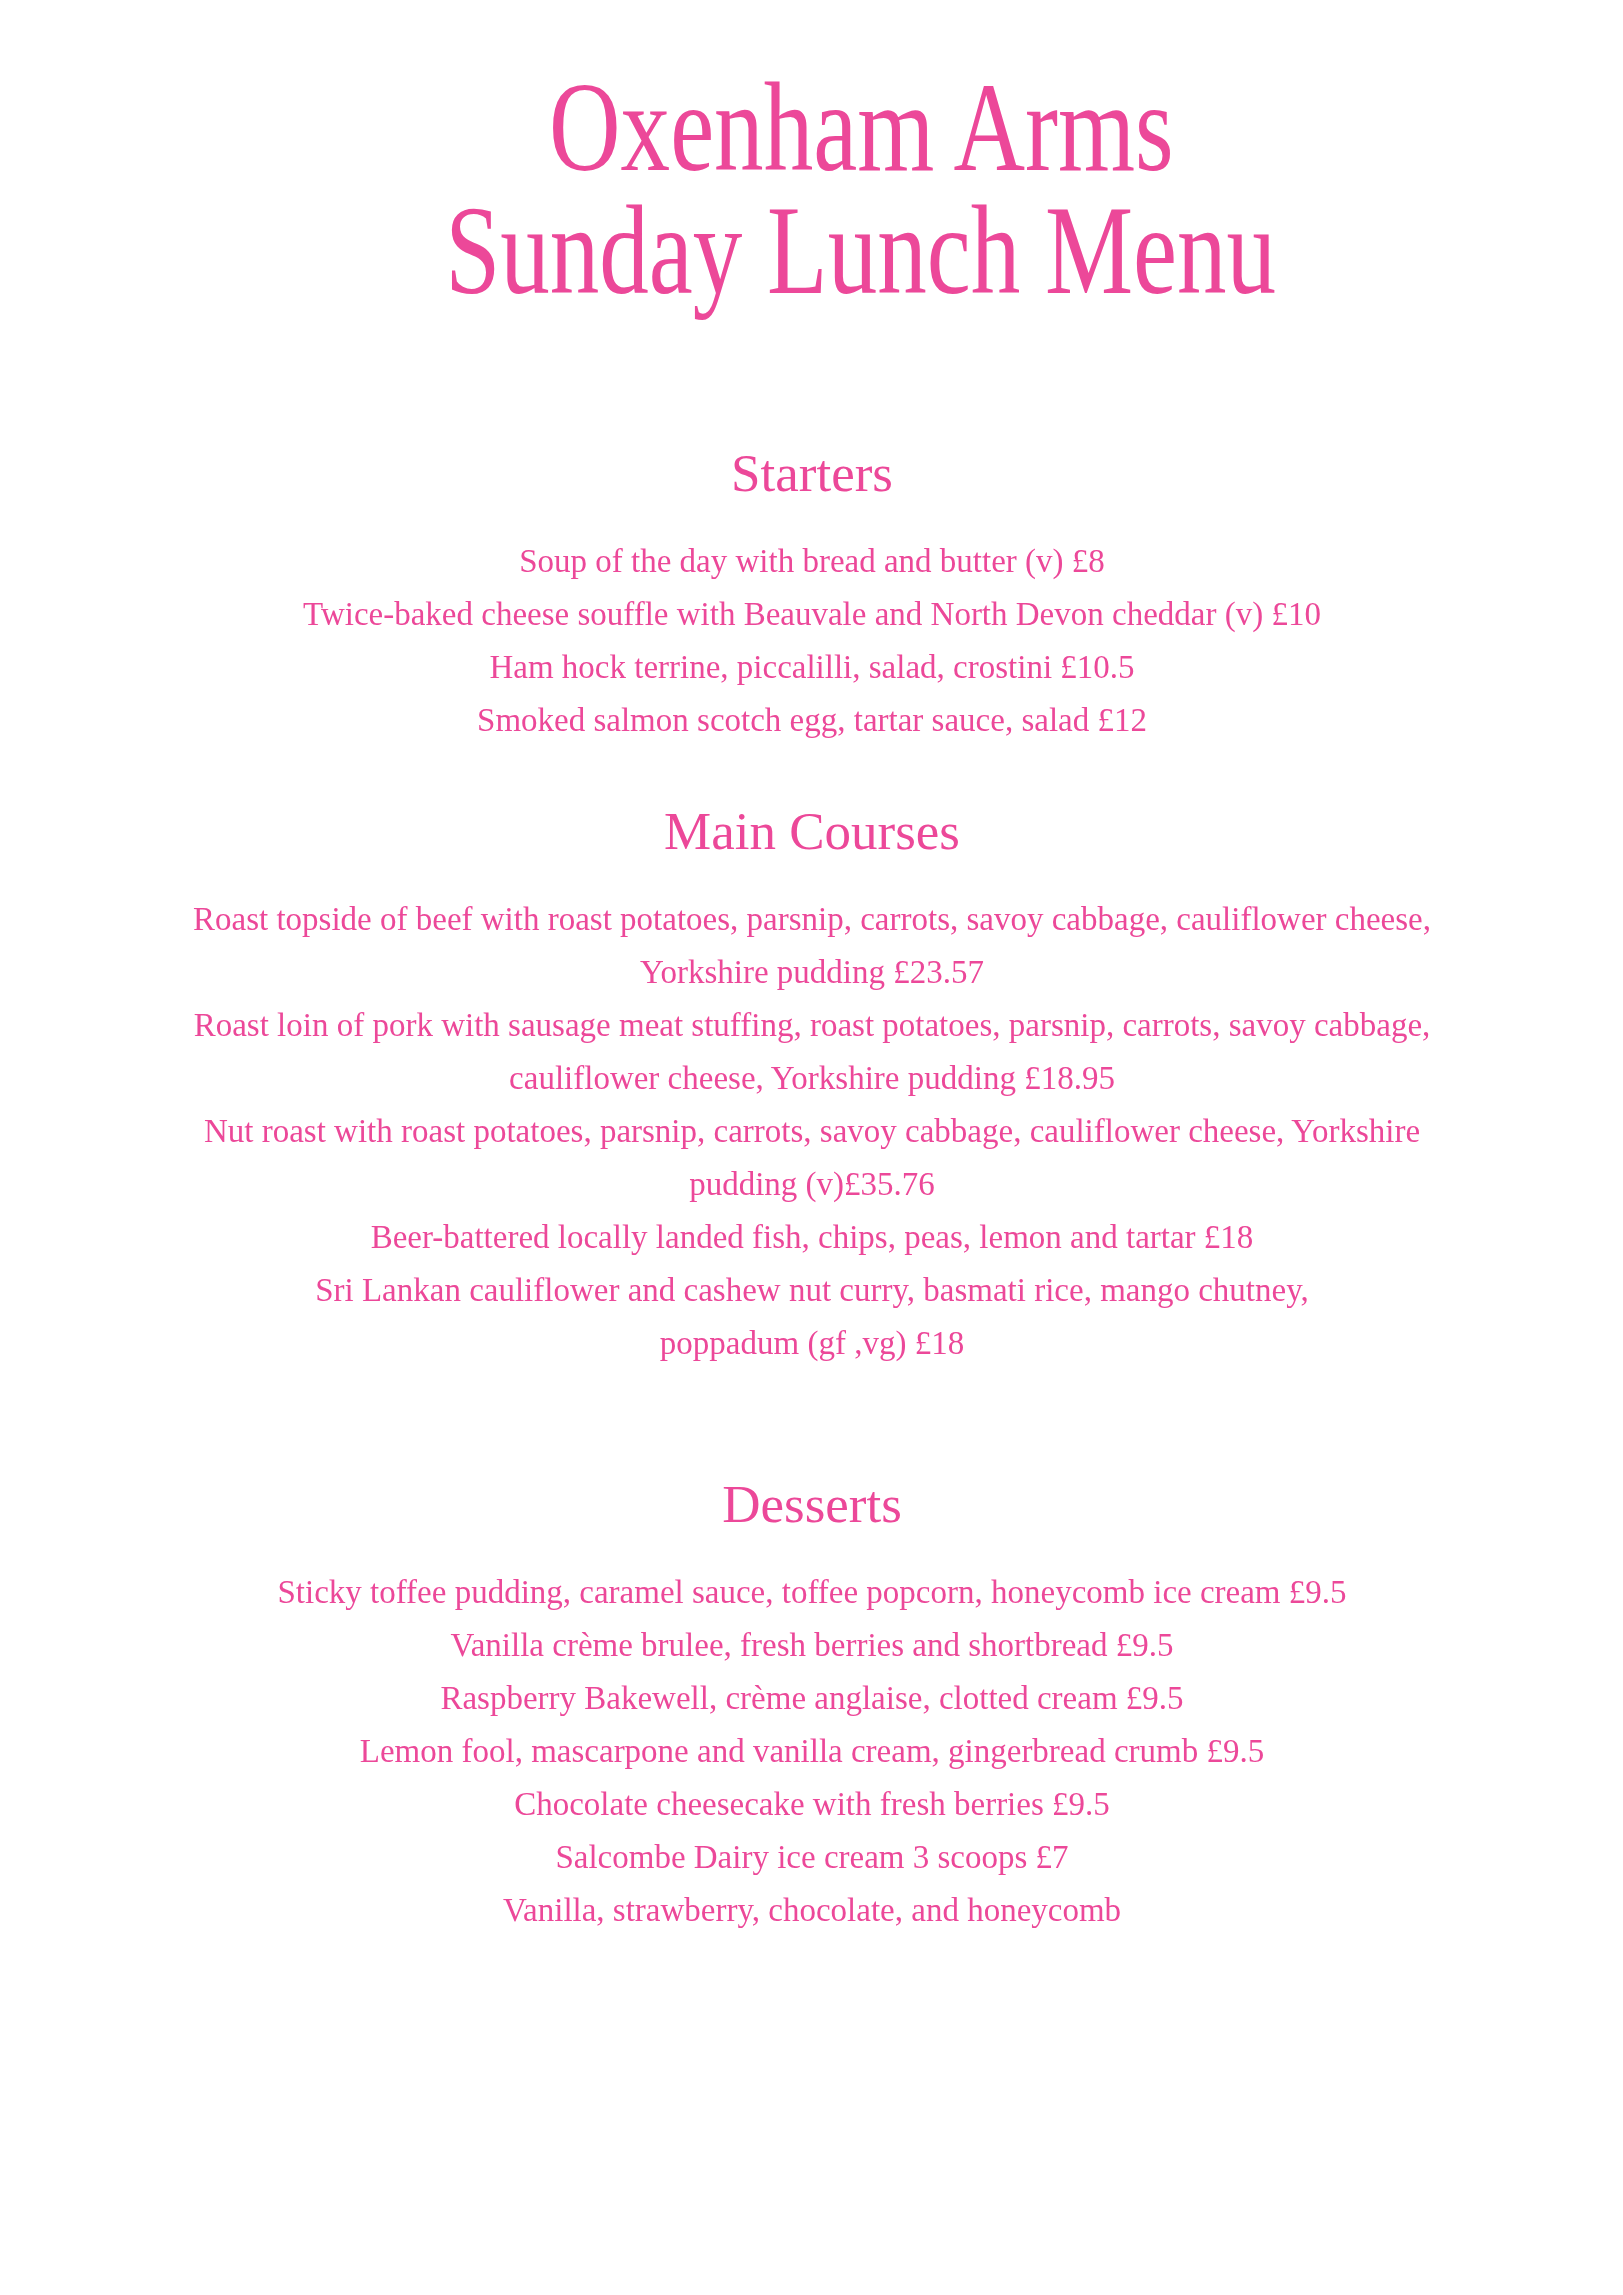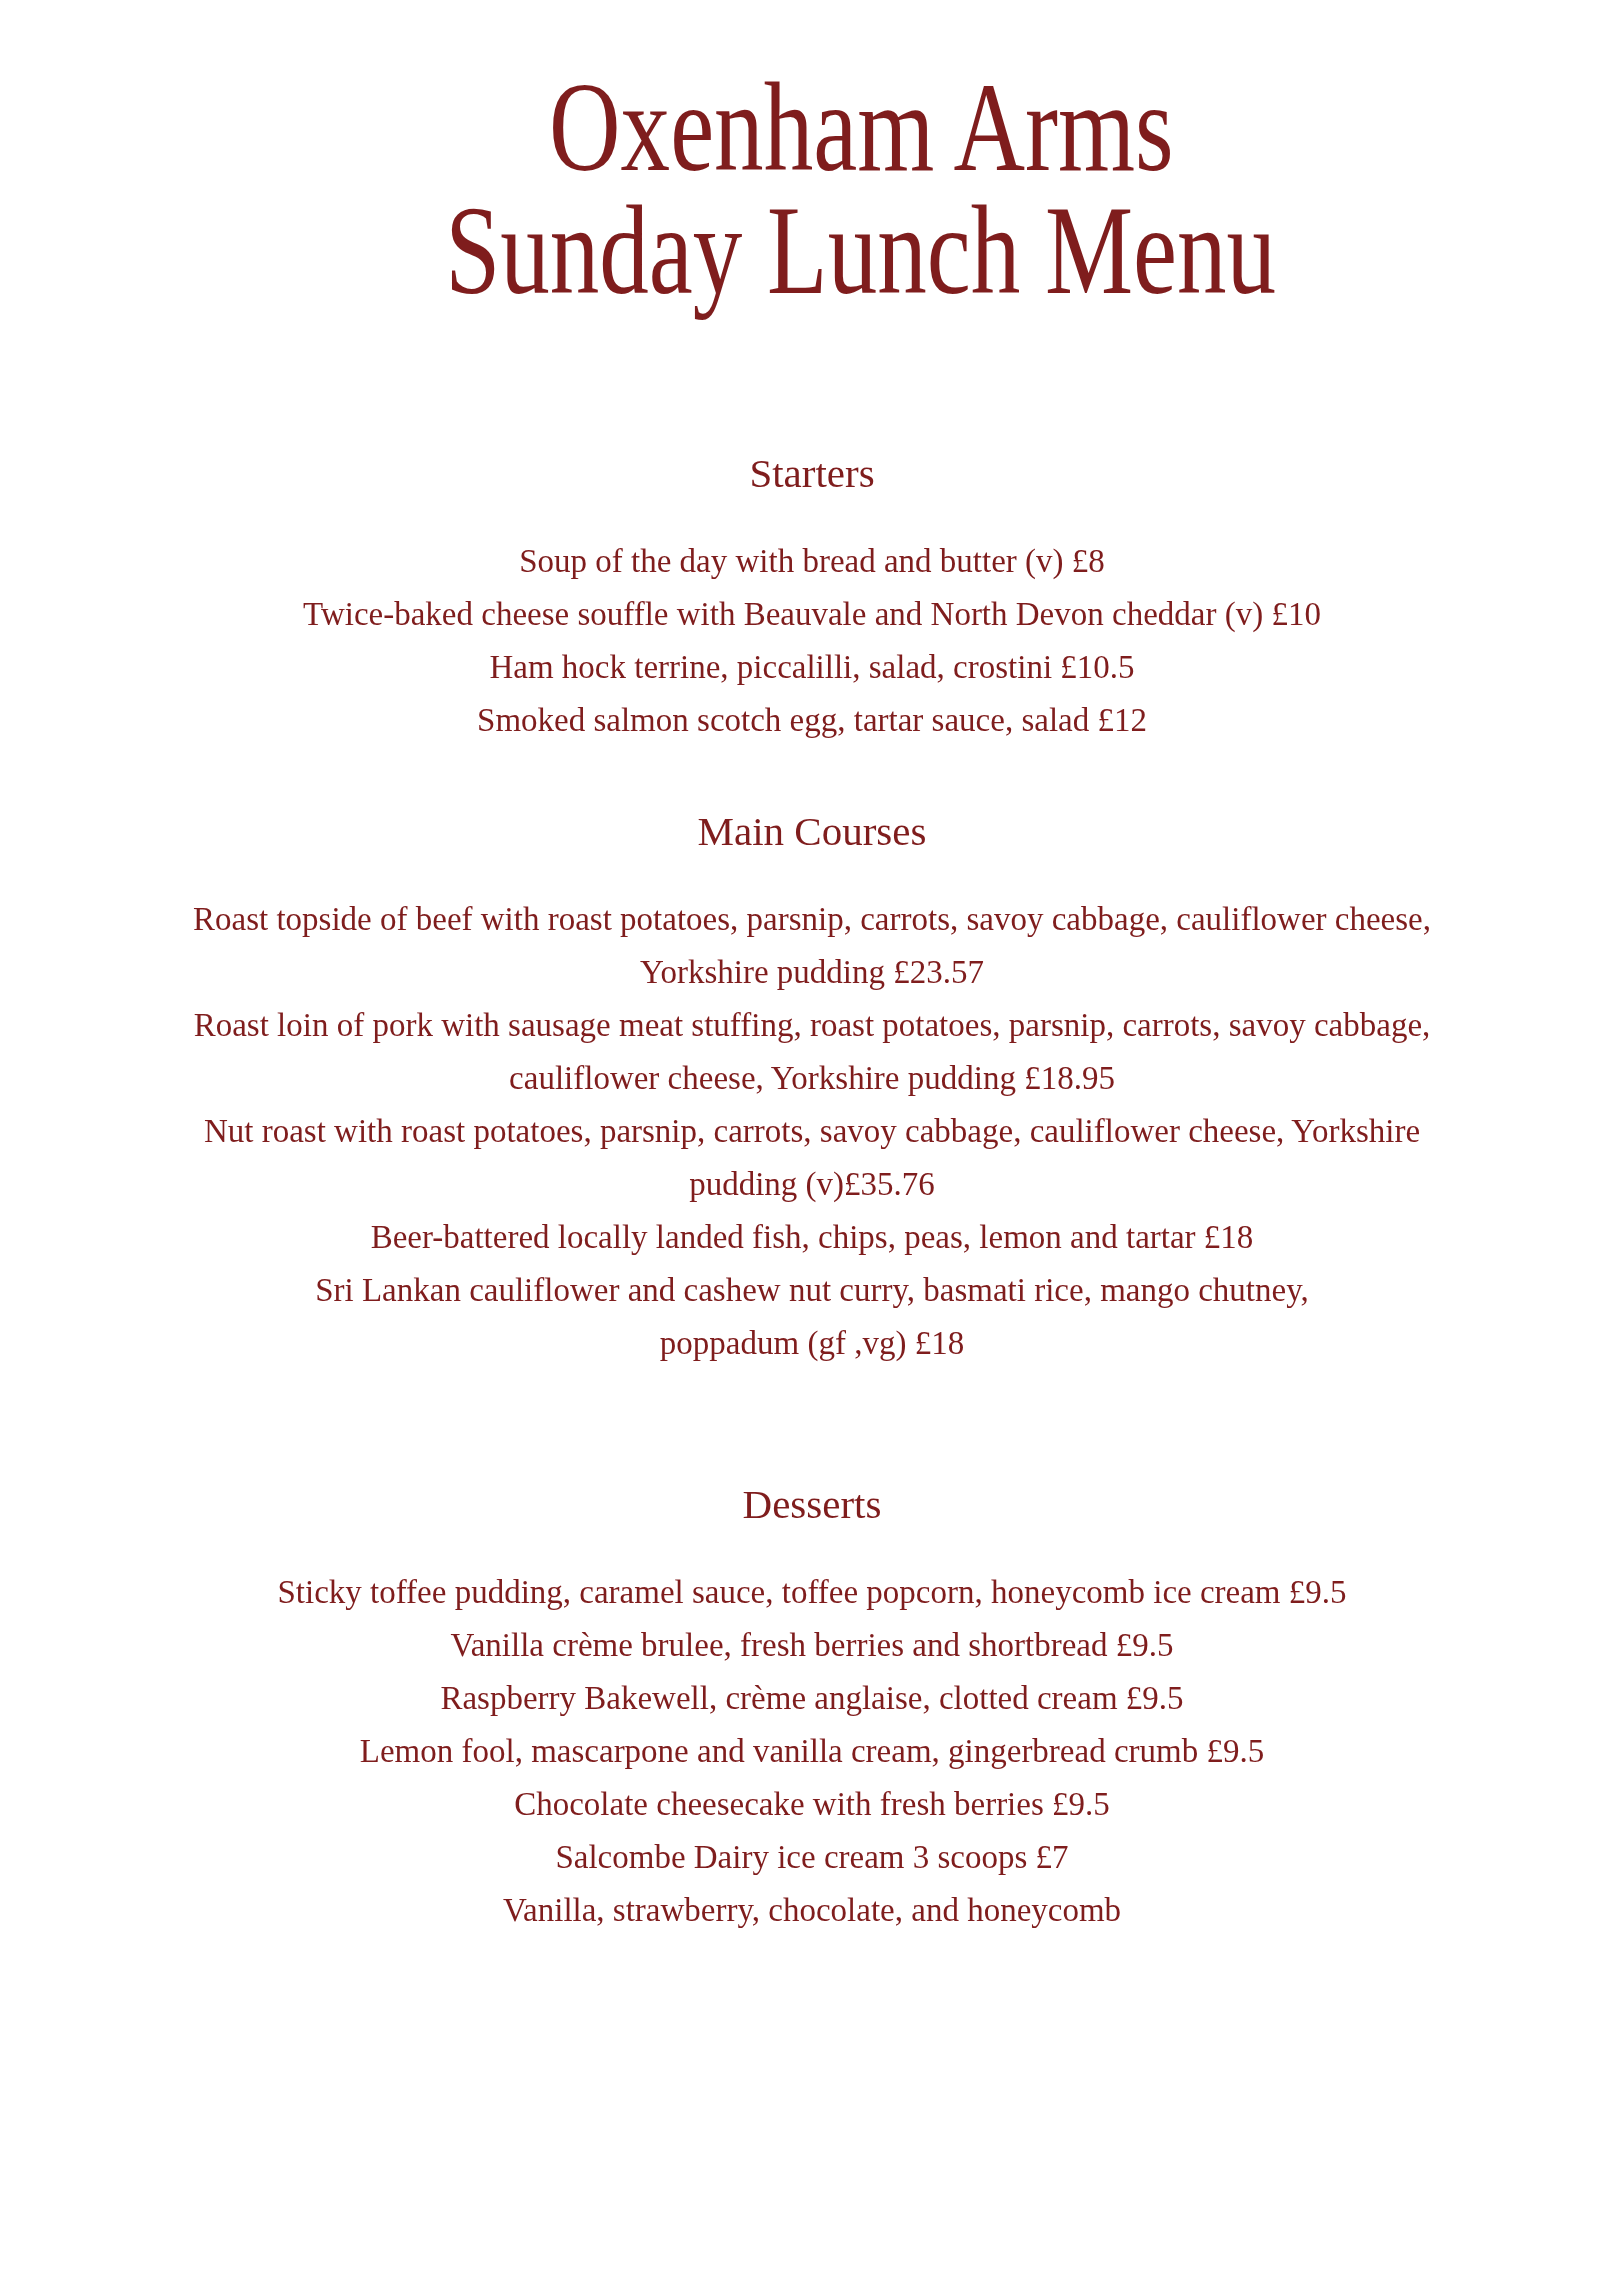--- a/index.html
+++ b/index.html
@@ -8,42 +8,42 @@
     background: #ffffff;
   }
   body {
     overflow-x: hidden;
   }
   .page {
     position: relative;
     width: 1624px;
     height: 2295px;
     background: #ffffff;
-    color: #7f1d1d;
+    color: #ec4899;
     font-family: "Liberation Serif", serif;
     text-align: center;
     overflow: hidden;
   }
   
   .title-block {
     padding-top: 66px;
     position: relative;
     left: 49px;               
     font-size: 127px;
     line-height: 123px;
     white-space: nowrap;
   }
   .squeeze {
     display: inline-block;
     transform: scaleX(0.78);  
     transform-origin: 50% 50%;
   }
   
   .section-heading {
-    font-size: 41px;
+    font-size: 53px;
     line-height: 73px;
     font-weight: normal;
     margin: 0;
   }
   .section-starters .section-heading { margin-top: 125px; }
   .section-mains    .section-heading { margin-top: 48px;  }
   .section-desserts .section-heading { margin-top: 98px; }
   
   .items {
     margin-top: 25px;

